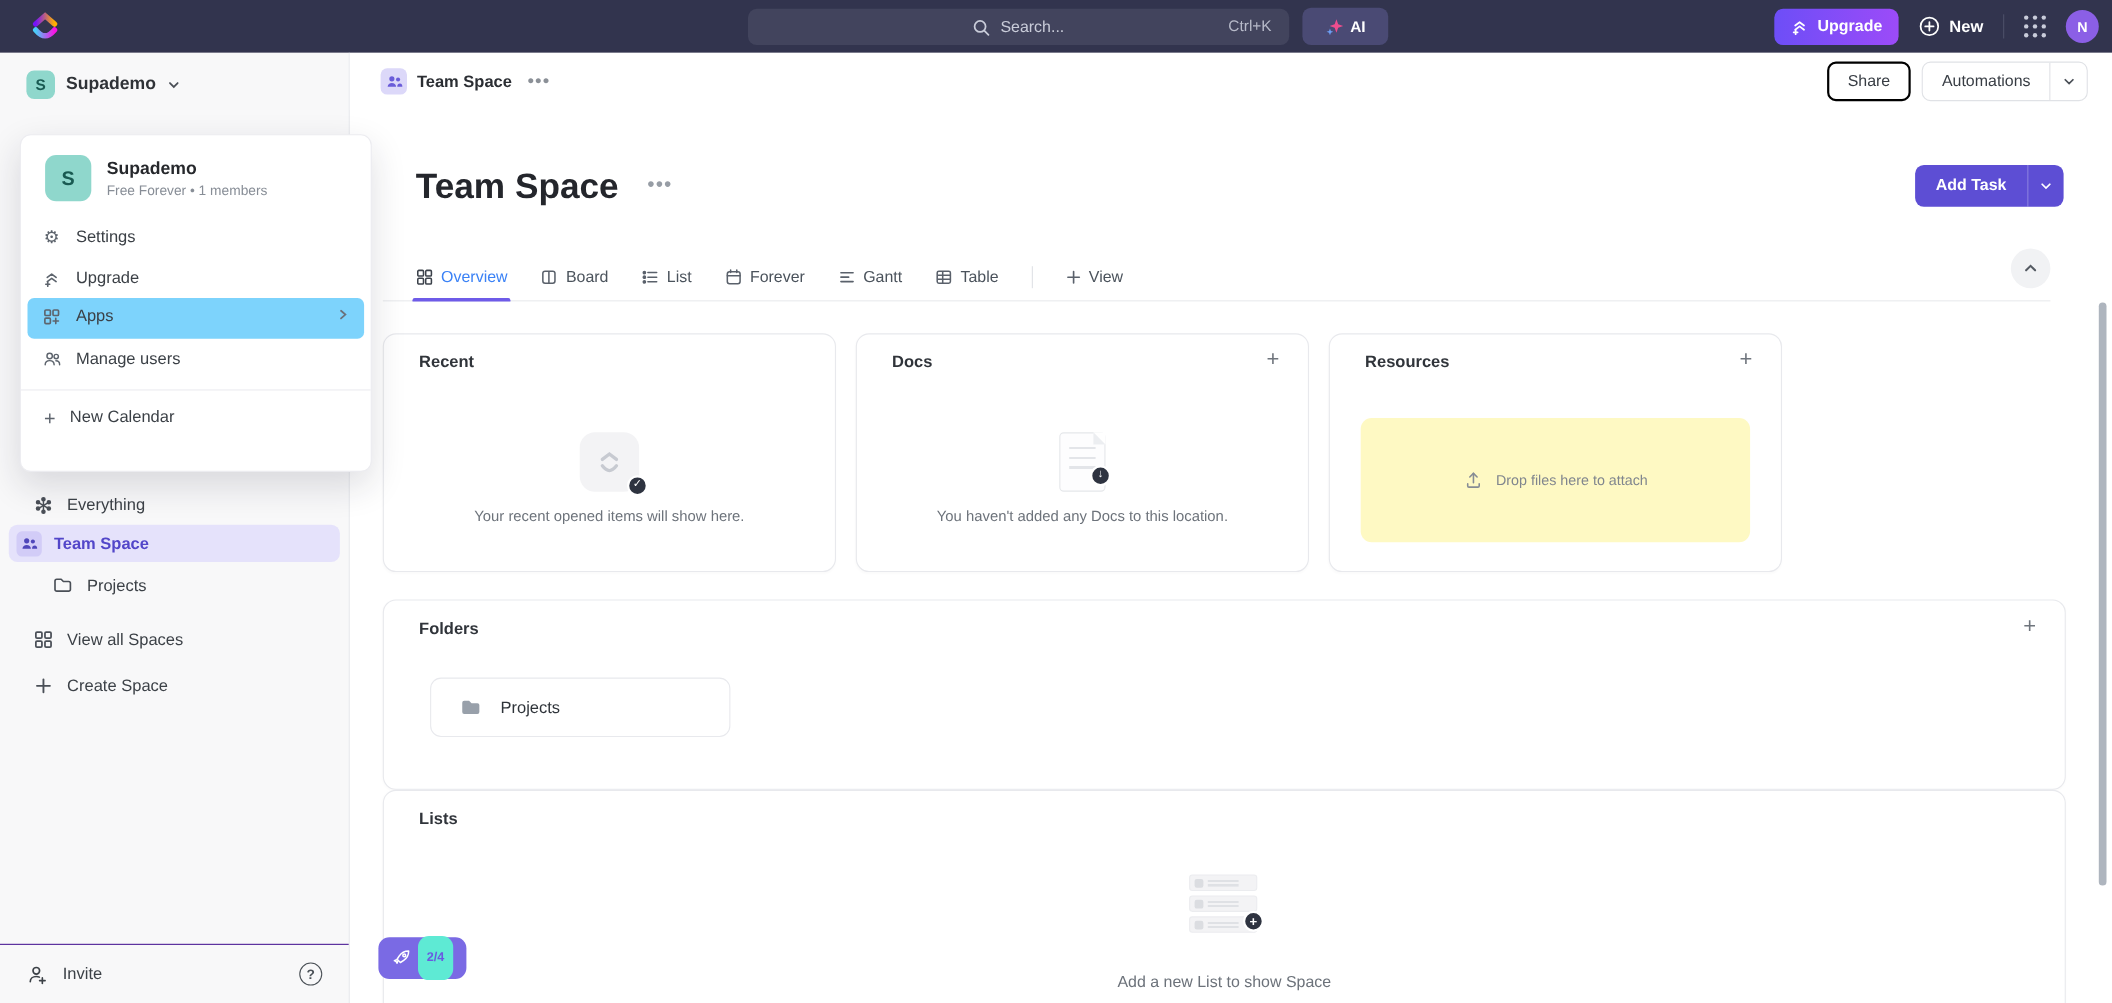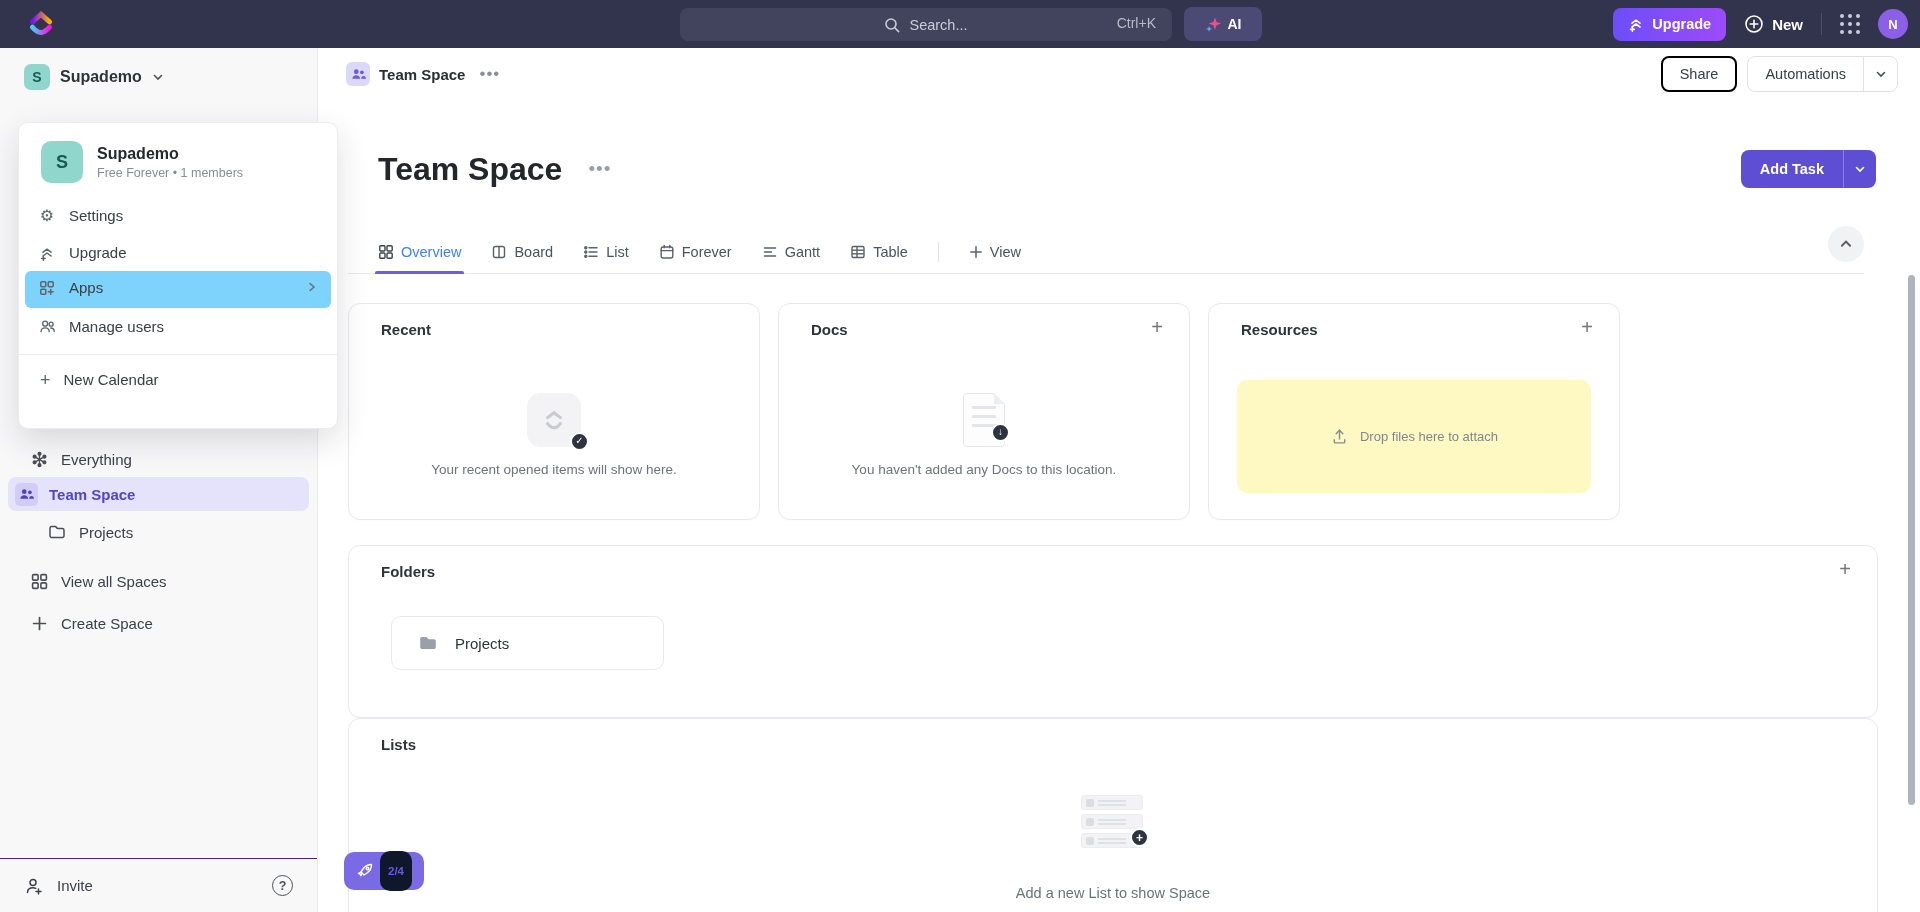--- a/index.html
+++ b/index.html
@@ -45,21 +45,21 @@
 .menu-item { display:flex; align-items:center; gap:13px; height:37px; padding:0 19px; font-size:15px; color:#3b4046; cursor:pointer; }
 .menu-item .micon { width:18px; display:flex; justify-content:center; color:#5d646d; font-size:16px; }
 .menu-item.highlight { background:#7dd3fc; border-radius:6px; margin:0 6px; padding:12px 13px;align-items:flex-end; }
 .mi-caret { margin-left:auto; color:#6b717a; }
 .menu-divider { height:1px; background:#ececf0; margin-top:9px; }
 .menu-footer { display:flex; align-items:center; gap:13px; height:49px; padding:0 21px; font-size:15px; color:#3b4046; cursor:pointer; }
 .plus-glyph { font-size:18px; color:#5d646d; line-height:1; }
 
 
 .onboarding-pill { position:absolute; left:344px; top:852px; width:80px; height:38px; background:#7a6ae4; border-radius:10px; display:flex; align-items:center; justify-content:center; gap:6px; z-index:5; cursor:pointer; }
-.onb-badge { background:#0f172a; color:#6a5ae0; font-size:11.5px; font-weight:700; border-radius:10px; padding:14px 8px; }
+.onb-badge { background:#5eead4; color:#6a5ae0; font-size:11.5px; font-weight:700; border-radius:10px; padding:14px 8px; }
 
 
 .main-header { position:absolute; top:48px; left:318px; right:0; height:52px; background:#fff; display:flex; align-items:center; padding:0 22px 0 28px; }
 .crumb { display:flex; align-items:center; gap:9px; cursor:pointer; }
 .crumb-tile { width:24px; height:24px; border-radius:6px; background:#dcd8f9; display:flex; align-items:center; justify-content:center; }
 .crumb-label { font-size:15px; font-weight:700; color:#2b2e33; }
 .more-glyph { color:#8b9097; font-size:17px; letter-spacing:1px; cursor:pointer; }
 .header-actions { margin-left:auto; display:flex; gap:10px; }
 .btn-outline { height:36px; border:2px solid #000000; border-radius:8px; background:#fff; font-size:14.5px; color:#383d44; padding:0 17px; cursor:pointer; }
 .split-outline { display:flex; align-items:stretch; height:36px; border:1px solid #e0e2e6; border-radius:8px; overflow:hidden; background:#fff; }

